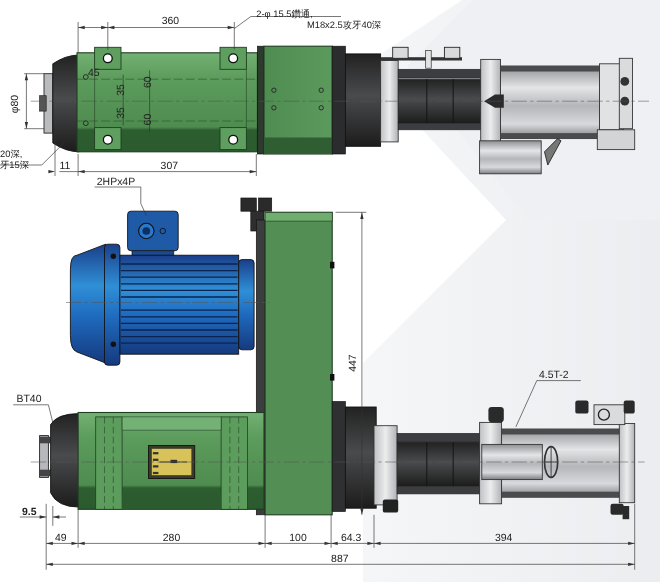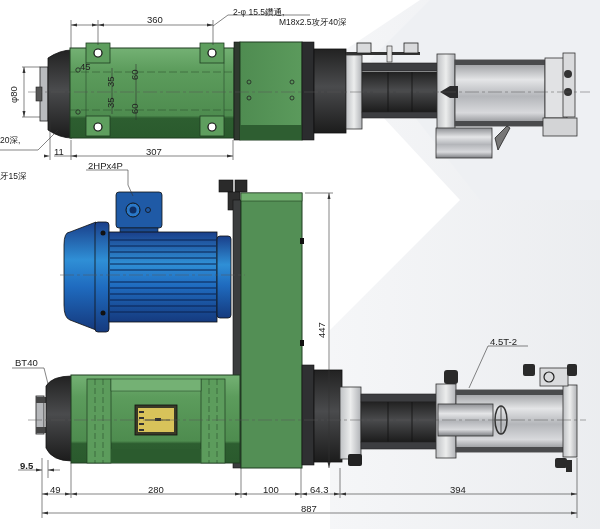--- a/index.html
+++ b/index.html
@@ -164,21 +164,21 @@
 <div class="lbl" style="left:80px;top:15px;margin-top:47px;">45</div>
 <div class="lbl" style="left:147px;top:15px;">360</div>
 <div class="lbl small" style="left:233px;top:8px;">2-φ 15.5鑽通,</div>
 <div class="lbl small" style="left:233px;top:18px;padding-left:46px;">M18x2.5攻牙40深</div>
 <div class="lbl vert" style="left:9px;top:103px;">φ80</div>
 <div class="lbl vert" style="left:106px;top:87px;">35</div>
 <div class="lbl vert" style="left:106px;top:108px;">35</div>
 <div class="lbl vert" style="left:130px;top:80px;">60</div>
 <div class="lbl vert" style="left:130px;top:114px;">60</div>
 <div class="lbl small" style="left:0px;top:136px;">20深,</div>
-<div class="lbl small" style="left:0px;top:146px;margin-top:26px;">牙15深</div>
+<div class="lbl small" style="left:0px;top:146px;">牙15深</div>
 <div class="lbl" style="left:54px;top:147px;">11</div>
 <div class="lbl" style="left:146px;top:147px;">307</div>
 
 <svg width="600" height="529" viewBox="0 0 600 529">
 
   <g>
     <rect x="116" y="192" width="46" height="36" rx="3" fill="#1f5aa6" stroke="#111" stroke-width="0.8"></rect>
     <circle cx="133" cy="210" r="7" fill="#2a78c8" stroke="#111" stroke-width="1"></circle>
     <circle cx="133" cy="210" r="3.5" fill="#0e2f66"></circle>
     <circle cx="148" cy="210" r="2.5" fill="none" stroke="#111" stroke-width="0.8"></circle>

